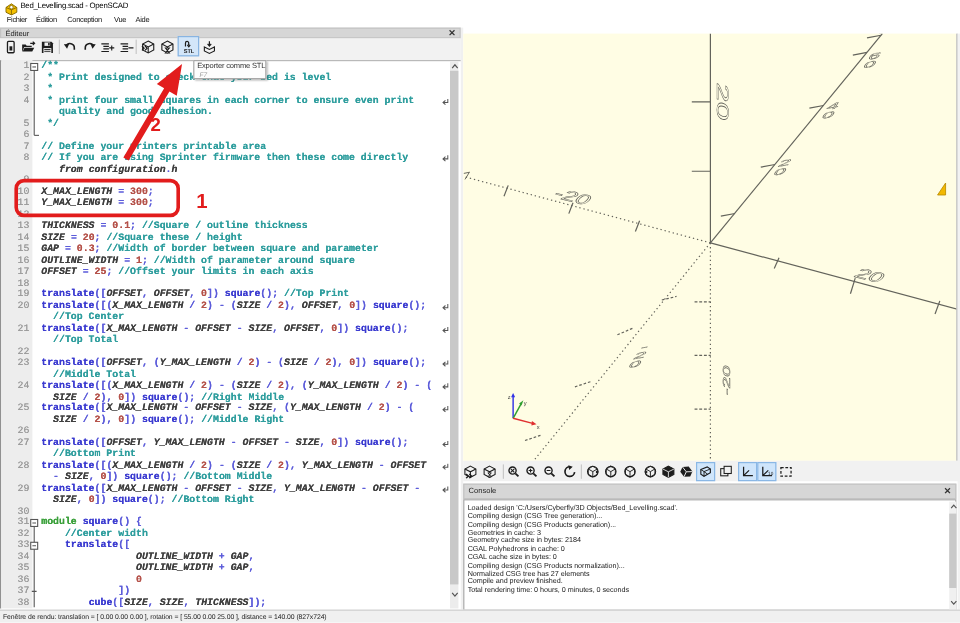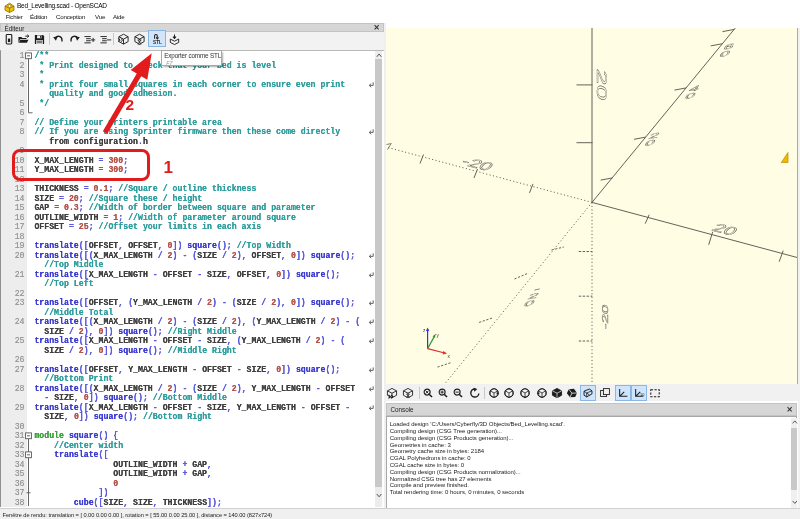--- a/index.html
+++ b/index.html
@@ -21,21 +21,21 @@
 
 #code { position:absolute; left:0; top:50px; width:383.5px; height:457px; background:#fff;
   border-left:1px solid #919191; border-top:1px solid #b9b9b9; }
 #nummargin { position:absolute; left:1px; top:50px; width:26px; height:456.5px; background:#ededed; }
 pre { position:absolute; font-family:"Liberation Mono", monospace; font-size:8.22px;
   line-height:9.5px; font-weight:bold; text-shadow:0 0 0.35px currentColor; }
 #nums { left:1px; top:51.0px; width:23.5px; text-align:right; color:#9b9b9b; font-weight:normal; }
 #src { left:34.4px; top:51.0px; color:#3f3f3f; }
 i { font-style:normal; }
 .c { color:#2f9e9e; } .k { color:#3b3bd0; } .m { color:#3aa03a; }
-.n { color:#b5524a; } .o { color:#5c5cda; } .p { color:#3f3f3f; }
+.n { color:#b5524a; } .o { color:#5c5cda; } .p { color:#3f3f3f;font-style:italic; }
 .wm { position:absolute; }
 
 #esb { position:absolute; left:374.9px; top:50.5px; width:7.6px; height:456px; background:#ececec; }
 #esbthumb { position:absolute; left:374.9px; top:59px; width:7.6px; height:428px; background:#c8c8c8; }
 
 #split { position:absolute; left:383.5px; top:22.5px; width:2px; height:485px; background:#f0f0f0; }
 
 #view3d { position:absolute; left:385.5px; top:28px; width:411.5px; height:356px; background:#fffde4; }
 #rightedge { position:absolute; left:797px; top:28px; width:1px; height:356px; background:#ababab; }
 #rightstrip { position:absolute; left:797.5px; top:28px; width:2.5px; height:480px; background:#f2f2f2; }
@@ -235,25 +235,25 @@
 
 <i class="p">X_MAX_LENGTH</i> <i class="o">=</i> <i class="n">300</i><i class="o">;</i>
 <i class="p">Y_MAX_LENGTH</i> <i class="o">=</i> <i class="n">300</i><i class="o">;</i>
 
 <i class="p">THICKNESS</i> <i class="o">=</i> <i class="n">0.1</i><i class="o">;</i> <i class="c">//Square / outline thickness</i>
 <i class="p">SIZE</i> <i class="o">=</i> <i class="n">20</i><i class="o">;</i> <i class="c">//Square these / height</i>
 <i class="p">GAP</i> <i class="o">=</i> <i class="n">0.3</i><i class="o">;</i> <i class="c">//Width of border between square and parameter</i>
 <i class="p">OUTLINE_WIDTH</i> <i class="o">=</i> <i class="n">1</i><i class="o">;</i> <i class="c">//Width of parameter around square</i>
 <i class="p">OFFSET</i> <i class="o">=</i> <i class="n">25</i><i class="o">;</i> <i class="c">//Offset your limits in each axis</i>
 
-<i class="k">translate</i><i class="o">(</i><i class="o">[</i><i class="p">OFFSET</i><i class="o">,</i> <i class="p">OFFSET</i><i class="o">,</i> <i class="n">0</i><i class="o">]</i><i class="o">)</i> <i class="k">square</i><i class="o">(</i><i class="o">)</i><i class="o">;</i> <i class="c">//Top Width</i>
+<i class="k">translate</i><i class="o">(</i><i class="o">[</i><i class="p">OFFSET</i><i class="o">,</i> <i class="p">OFFSET</i><i class="o">,</i> <i class="n">0</i><i class="o">]</i><i class="o">)</i> <i class="k">square</i><i class="o">(</i><i class="o">)</i><i class="o">;</i> <i class="c">//Top Print</i>
 <i class="k">translate</i><i class="o">(</i><i class="o">[</i><i class="o">(</i><i class="p">X_MAX_LENGTH</i> <i class="o">/</i> <i class="n">2</i><i class="o">)</i> <i class="o">-</i> <i class="o">(</i><i class="p">SIZE</i> <i class="o">/</i> <i class="n">2</i><i class="o">)</i><i class="o">,</i> <i class="p">OFFSET</i><i class="o">,</i> <i class="n">0</i><i class="o">]</i><i class="o">)</i> <i class="k">square</i><i class="o">(</i><i class="o">)</i><i class="o">;</i>
-<i class="c">  //Top Middle</i>
+<i class="c">  //Top Center</i>
 <i class="k">translate</i><i class="o">(</i><i class="o">[</i><i class="p">X_MAX_LENGTH</i> <i class="o">-</i> <i class="p">OFFSET</i> <i class="o">-</i> <i class="p">SIZE</i><i class="o">,</i> <i class="p">OFFSET</i><i class="o">,</i> <i class="n">0</i><i class="o">]</i><i class="o">)</i> <i class="k">square</i><i class="o">(</i><i class="o">)</i><i class="o">;</i>
-<i class="c">  //Top Left</i>
+<i class="c">  //Top Total</i>
 
 <i class="k">translate</i><i class="o">(</i><i class="o">[</i><i class="p">OFFSET</i><i class="o">,</i> <i class="o">(</i><i class="p">Y_MAX_LENGTH</i> <i class="o">/</i> <i class="n">2</i><i class="o">)</i> <i class="o">-</i> <i class="o">(</i><i class="p">SIZE</i> <i class="o">/</i> <i class="n">2</i><i class="o">)</i><i class="o">,</i> <i class="n">0</i><i class="o">]</i><i class="o">)</i> <i class="k">square</i><i class="o">(</i><i class="o">)</i><i class="o">;</i>
 <i class="c">  //Middle Total</i>
 <i class="k">translate</i><i class="o">(</i><i class="o">[</i><i class="o">(</i><i class="p">X_MAX_LENGTH</i> <i class="o">/</i> <i class="n">2</i><i class="o">)</i> <i class="o">-</i> <i class="o">(</i><i class="p">SIZE</i> <i class="o">/</i> <i class="n">2</i><i class="o">)</i><i class="o">,</i> <i class="o">(</i><i class="p">Y_MAX_LENGTH</i> <i class="o">/</i> <i class="n">2</i><i class="o">)</i> <i class="o">-</i> <i class="o">(</i>
   <i class="p">SIZE</i> <i class="o">/</i> <i class="n">2</i><i class="o">)</i><i class="o">,</i> <i class="n">0</i><i class="o">]</i><i class="o">)</i> <i class="k">square</i><i class="o">(</i><i class="o">)</i><i class="o">;</i> <i class="c">//Right Middle</i>
 <i class="k">translate</i><i class="o">(</i><i class="o">[</i><i class="p">X_MAX_LENGTH</i> <i class="o">-</i> <i class="p">OFFSET</i> <i class="o">-</i> <i class="p">SIZE</i><i class="o">,</i> <i class="o">(</i><i class="p">Y_MAX_LENGTH</i> <i class="o">/</i> <i class="n">2</i><i class="o">)</i> <i class="o">-</i> <i class="o">(</i>
   <i class="p">SIZE</i> <i class="o">/</i> <i class="n">2</i><i class="o">)</i><i class="o">,</i> <i class="n">0</i><i class="o">]</i><i class="o">)</i> <i class="k">square</i><i class="o">(</i><i class="o">)</i><i class="o">;</i> <i class="c">//Middle Right</i>
 
 <i class="k">translate</i><i class="o">(</i><i class="o">[</i><i class="p">OFFSET</i><i class="o">,</i> <i class="p">Y_MAX_LENGTH</i> <i class="o">-</i> <i class="p">OFFSET</i> <i class="o">-</i> <i class="p">SIZE</i><i class="o">,</i> <i class="n">0</i><i class="o">]</i><i class="o">)</i> <i class="k">square</i><i class="o">(</i><i class="o">)</i><i class="o">;</i>
 <i class="c">  //Bottom Print</i>

